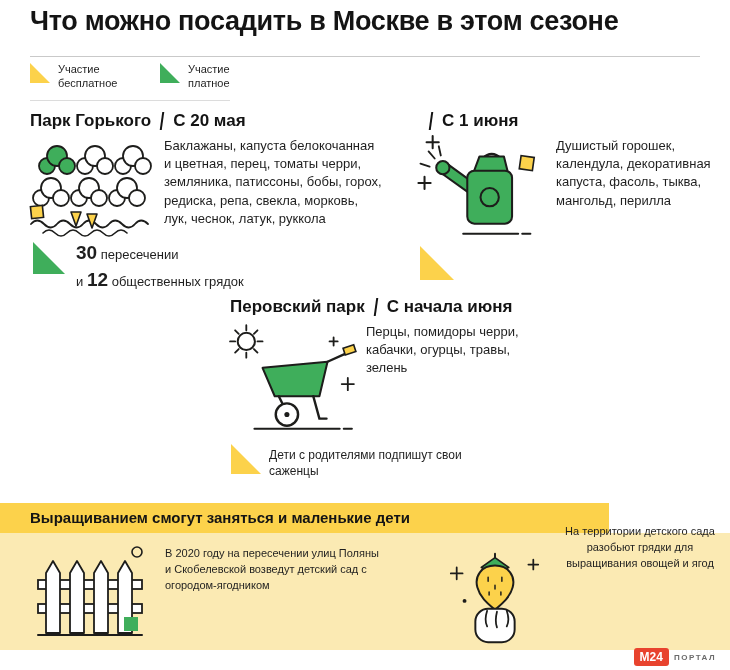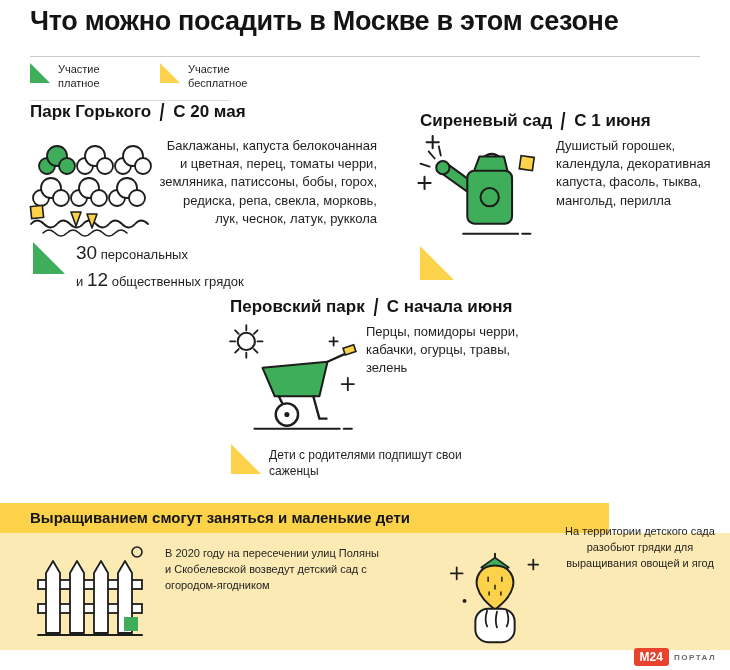--- a/index.html
+++ b/index.html
@@ -13,21 +13,21 @@
   .legend-label{font-size:11px;line-height:1.25;width:72px;color:#1f1f1f;}
   .legend-rule{position:absolute;left:30px;top:100px;width:200px;height:1px;background:#dcdcdc;}
   .heading{position:absolute;display:flex;align-items:center;font-weight:bold;font-size:17px;color:#141414;white-space:nowrap;}
   .heading .sep{display:inline-block;width:2px;height:18px;background:#141414;margin:0 10px;transform:skewX(-8deg);}
   .plants{position:absolute;font-size:13px;line-height:1.4;color:#1f1f1f;}
   .icon-box{position:absolute;}
   .icon-box svg{display:block;width:100%;height:100%;}
   .tri{position:absolute;line-height:0;}
   .stat-text{position:absolute;font-size:13px;line-height:1.3;}
   .stat-text .row{margin-bottom:2px;}
-  .stat-num{font-size:19px;font-weight:normal;}
+  .stat-num{font-size:19px;font-weight:bold;}
   .note-text{position:absolute;font-size:12px;line-height:1.35;}
   .band{position:absolute;left:0;top:503px;width:609px;height:30px;background:#fcd24b;}
   .band-text{margin:0;padding-left:30px;line-height:30px;font-size:15px;font-weight:bold;color:#141414;}
   .pale{position:absolute;left:0;top:533px;width:730px;height:117px;background:#fbeab3;}
   .kids-text{position:absolute;font-size:11px;line-height:1.45;color:#1f1f1f;}
   .logo{position:absolute;right:14px;bottom:4px;display:flex;align-items:center;gap:5px;padding-left:48px;}
   .logo-box{background:#e8432e;color:#fff;font-weight:bold;font-size:12px;padding:2px 6px;border-radius:3px;}
   .logo-sub{font-size:8px;letter-spacing:1.5px;color:#6b6b6b;font-weight:bold;}
 </style>
 </head>
@@ -35,37 +35,37 @@
 
 <div class="page">
 
   <h1 class="title">Что можно посадить в Москве в этом сезоне</h1>
   <div class="title-rule"></div>
 
   <div class="legend">
     <div class="legend-item">
       <span>
         <svg width="20" height="20" viewBox="0 0 20 20">
+            <polygon points="0,0 0,20 20,20" fill="#fcd24b"></polygon>
+          </svg>
+      </span>
+      <span class="legend-label">Участие бесплатное</span>
+    </div>
+    <div class="legend-item">
+      <span>
+        <svg width="20" height="20" viewBox="0 0 20 20">
             <polygon points="0,0 0,20 20,20" fill="#3fae5b"></polygon>
           </svg>
       </span>
       <span class="legend-label">Участие платное</span>
     </div>
-    <div class="legend-item">
-      <span>
-        <svg width="20" height="20" viewBox="0 0 20 20">
-            <polygon points="0,0 0,20 20,20" fill="#fcd24b"></polygon>
-          </svg>
-      </span>
-      <span class="legend-label">Участие бесплатное</span>
-    </div>
   </div>
   <div class="legend-rule"></div>
 
-  <div class="heading" style="left:30px;top:102px;">
+  <div class="heading" style="left:30px;top:111px;">
     <span>Парк Горького</span>
     <span class="sep"></span>
     <span>С 20 мая</span>
   </div>
 
   <div class="icon-box" style="left:26px;top:134px;width:134px;height:106px;">
     <svg viewBox="0 0 132 106">
       <path d="M4,90 q6,-7 13,0 t13,0 t13,0 t13,0 t13,0 t13,0 t13,0 t13,0 t13,0" fill="none" stroke="#1d1d1b" stroke-width="1.8" stroke-linecap="round"></path>
       <path d="M16,99 q6,-6 12,0 t12,0 t12,0 t12,0 t12,0 t12,0 t12,0" fill="none" stroke="#1d1d1b" stroke-width="1.6" stroke-linecap="round"></path>
       <g fill="#3fae5b" stroke="#1d1d1b" stroke-width="1.8">
@@ -89,41 +89,40 @@
         <circle cx="90" cy="64" r="8"></circle>
           <circle cx="100" cy="54" r="10"></circle>
           <circle cx="110" cy="64" r="8"></circle>
       </g>
       <rect x="4" y="72" width="12" height="12" fill="#fcd24b" stroke="#1d1d1b" stroke-width="1.6" transform="rotate(-6 10 78)"></rect>
       <polygon points="44,78 54,78 49,92" fill="#fcd24b" stroke="#1d1d1b" stroke-width="1.6" stroke-linejoin="round"></polygon>
       <polygon points="60,80 70,80 65,94" fill="#fcd24b" stroke="#1d1d1b" stroke-width="1.6" stroke-linejoin="round"></polygon>
     </svg>
   </div>
 
-  <div class="plants" style="left:157px;top:137px;width:220px;text-align:right;">Баклажаны, капуста белокочанная и цветная, перец, томаты черри, земляника, патиссоны, бобы, горох, редиска, репа, свекла, морковь, лук, чеснок, латук, руккола</div>
+  <div class="plants" style="left:164px;top:137px;width:220px;">Баклажаны, капуста белокочанная и цветная, перец, томаты черри, земляника, патиссоны, бобы, горох, редиска, репа, свекла, морковь, лук, чеснок, латук, руккола</div>
 
   <div class="tri" style="left:33px;top:242px;">
     <svg width="32" height="32" viewBox="0 0 32 32">
         <polygon points="0,0 0,32 32,32" fill="#3fae5b"></polygon>
       </svg>
   </div>
   <div class="stat-text" style="left:76px;top:241px;">
     <div class="row">
       <span class="stat-num">30</span>
-      <span>персональных</span>
+      <span>пересечении</span>
     </div>
     <div class="row">
       <span>и</span>
       <span class="stat-num">12</span>
       <span>общественных грядок</span>
     </div>
   </div>
 
   <div class="heading" style="left:420px;top:111px;">
-    <span>Сиреневый сад</span>
     <span class="sep"></span>
     <span>С 1 июня</span>
   </div>
 
   <div class="icon-box" style="left:416px;top:130px;width:128px;height:114px;">
     <svg viewBox="0 0 125 112">
       <g stroke="#1d1d1b" stroke-width="2" stroke-linecap="round" fill="none">
         <path d="M16,6 v12 M10,12 h12"></path>
         <path d="M8,46 v12 M2,52 h12"></path>
       </g>

